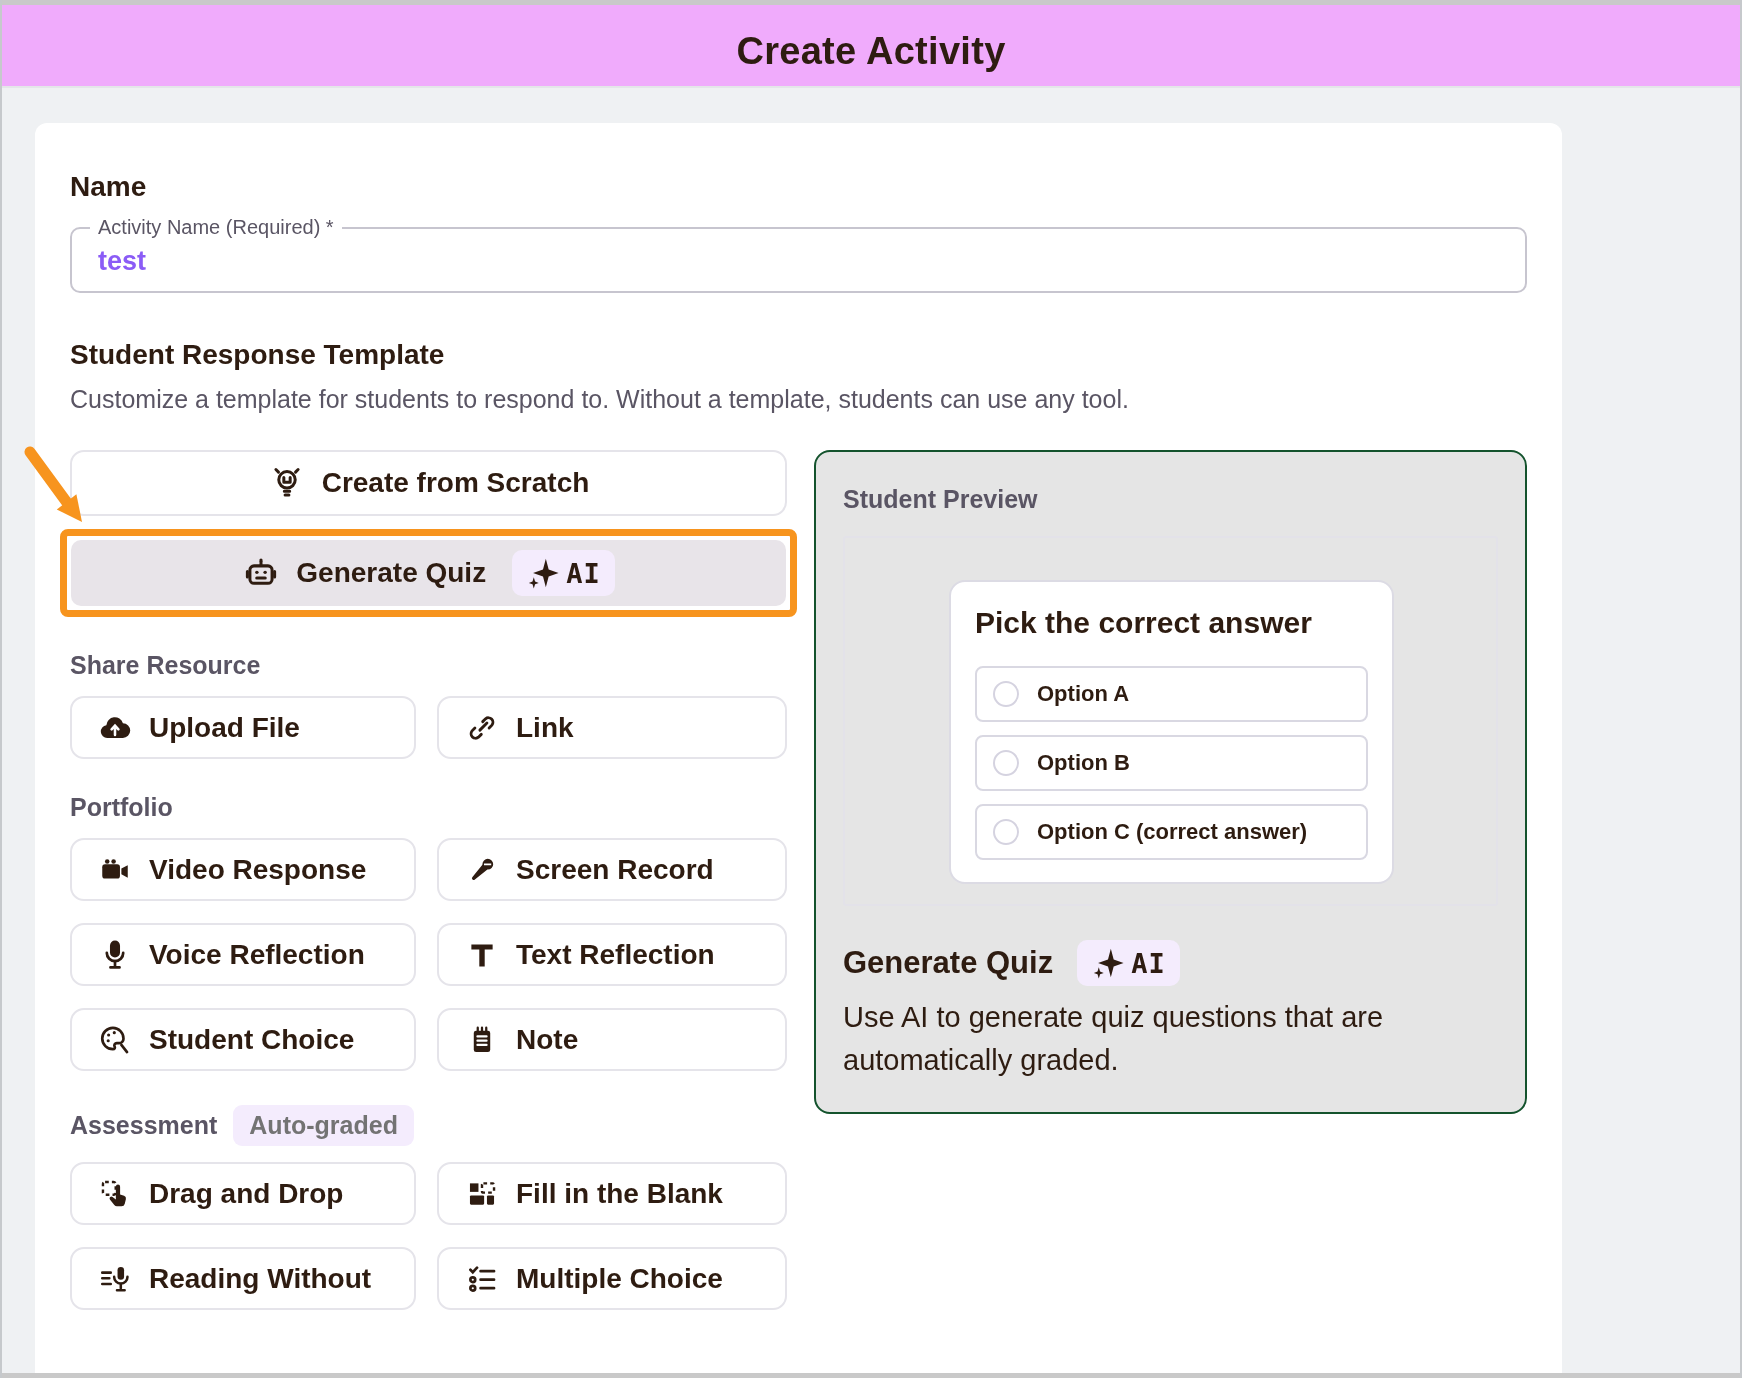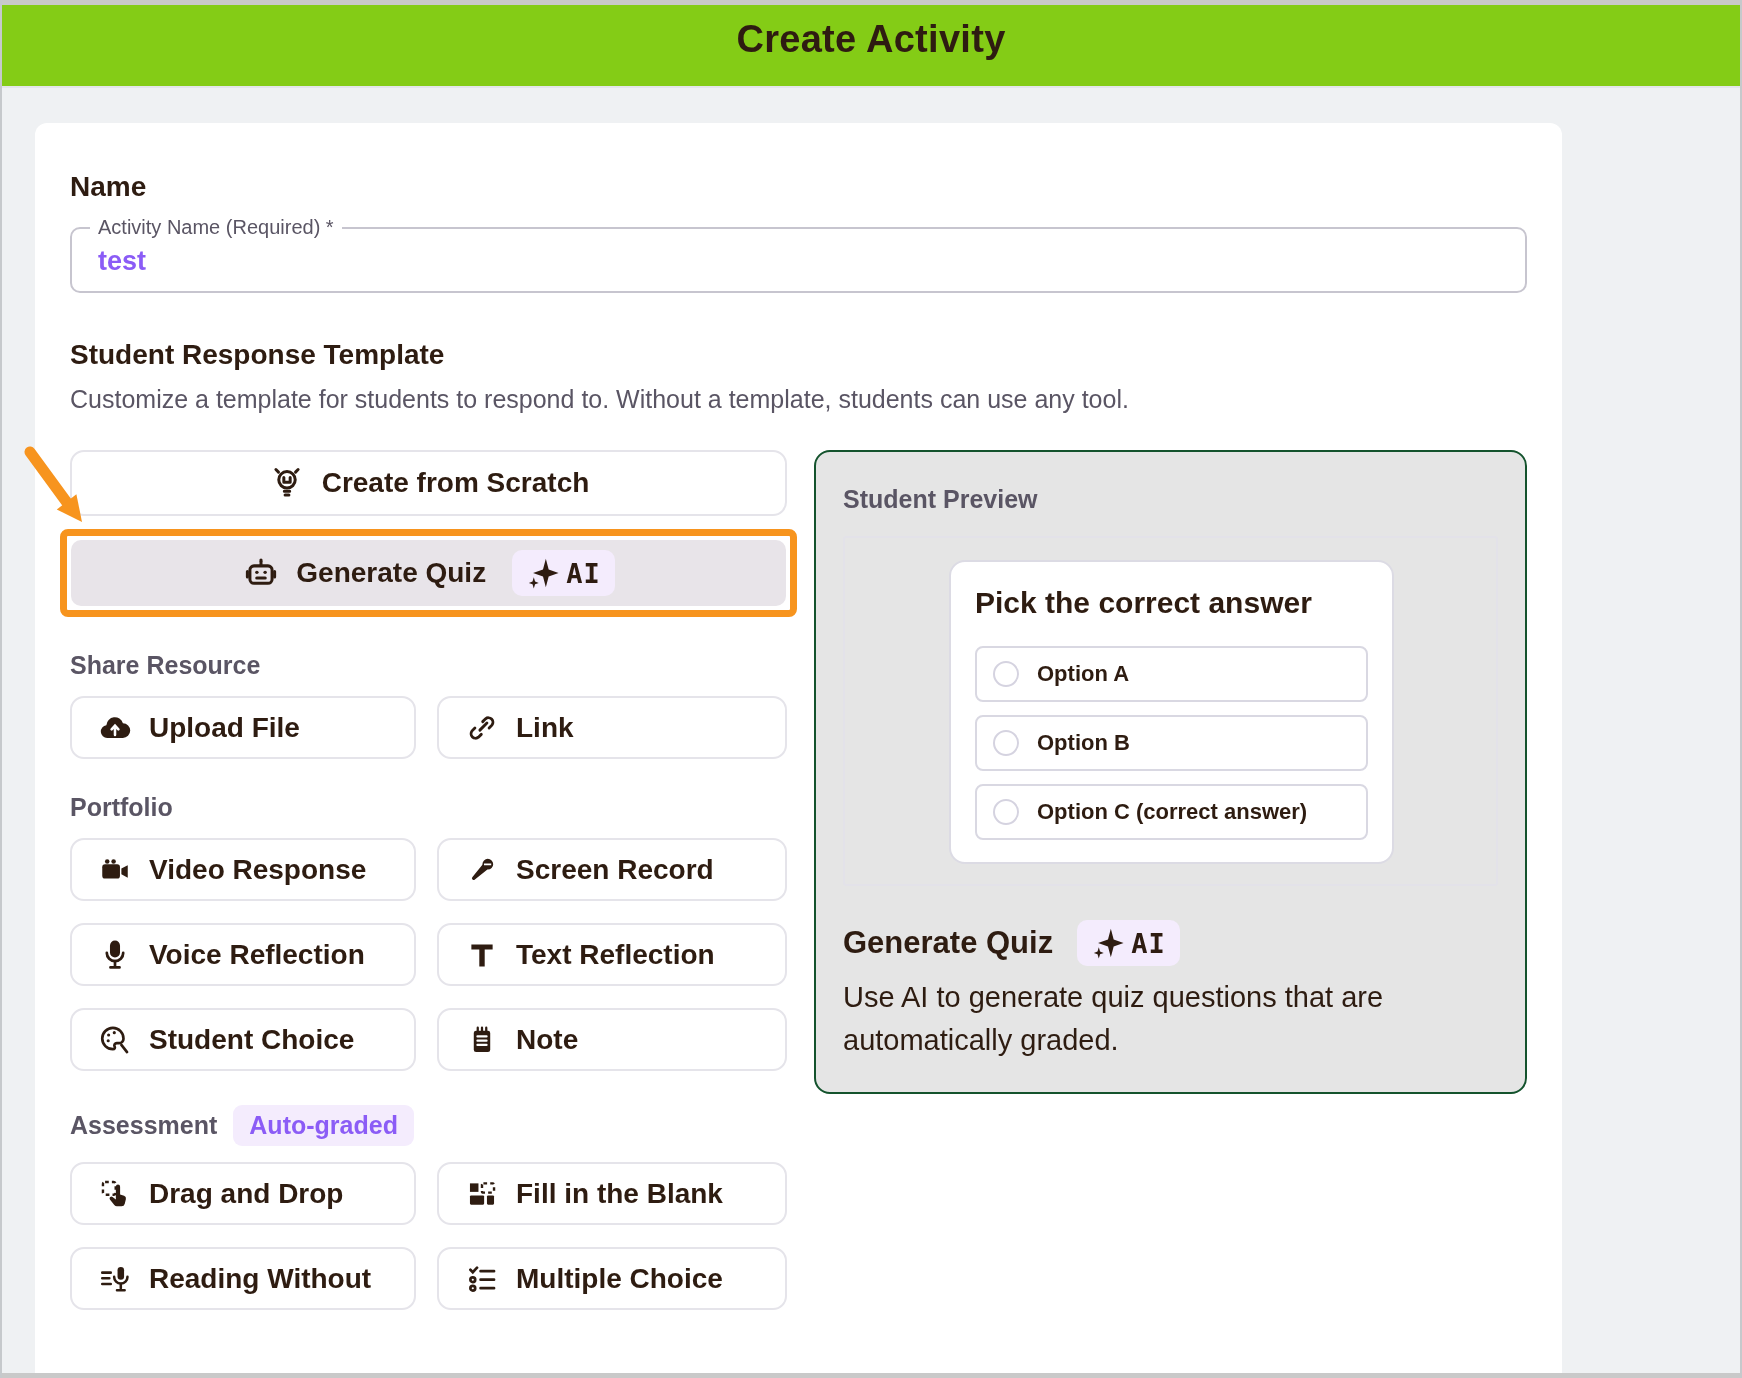--- a/index.html
+++ b/index.html
@@ -1,22 +1,22 @@
 <!DOCTYPE html>
 <html><head>
 <meta charset="utf-8">
 <style>
   html,body{margin:0;padding:0;}
   body{font-family:"Liberation Sans", sans-serif;}
   .screen{position:relative;width:1742px;height:1378px;background:#eff1f3;overflow:hidden;
           border-left:2px solid #c6c9cc;border-right:2px solid #c6c9cc;box-sizing:border-box;}
   .edge-top{position:absolute;top:0;left:0;right:0;height:5px;background:#c9c9c9;z-index:50;}
   .edge-bottom{position:absolute;bottom:0;left:0;right:0;height:5px;background:#c9c9c9;z-index:50;}
-  .header{position:absolute;top:5px;left:0;right:0;height:81px;background:#84cc16;
-          border-bottom:2px solid #e4e6e9;display:flex;align-items:flex-end;justify-content:center;}
+  .header{position:absolute;top:5px;left:0;right:0;height:81px;background:#f0abfc;
+          border-bottom:2px solid #e4e6e9;display:flex;align-items:flex-start;justify-content:center;}
   .title{font-size:38px;font-weight:bold;color:#2e1c11;letter-spacing:.3px;}
   .page{position:absolute;top:88px;left:0;right:0;bottom:5px;padding:35px 178px 0 33px;box-sizing:border-box;}
   .card{background:#fff;border-radius:12px 12px 0 0;height:1250px;box-sizing:border-box;
         padding:48px 35px 0 35px;overflow:hidden;}
 
   .h-dark{font-size:28px;font-weight:bold;color:#2e1c11;margin:0;}
   .h-gray{font-size:25px;font-weight:bold;color:#5a5564;margin:0;}
   .desc{font-size:25px;color:#5a5564;margin:14px 0 0 0;}
 
   .text-field{position:relative;margin-top:24px;height:66px;border:2px solid #c7c5cf;border-radius:10px;box-sizing:border-box;}
@@ -33,30 +33,30 @@
        display:flex;align-items:center;color:#2e1c11;font-size:28px;font-weight:bold;cursor:pointer;}
   .btn-big{height:66px;width:100%;justify-content:center;gap:16px;}
   .highlight-box{margin:13px 0 0 -10px;width:737px;border:7px solid #f7941e;border-radius:8px;box-sizing:border-box;}
   .btn-selected{margin:4px;height:66px;border:none;border-radius:10px;background:#e8e4e9;
        display:flex;align-items:center;justify-content:center;gap:16px;font-size:28px;font-weight:bold;color:#2e1c11;cursor:pointer;}
   .ai-pill{display:inline-flex;align-items:center;gap:6px;background:#f4ecfd;border-radius:10px;
        padding:6px 14px;font-size:27px;font-weight:bold;color:#2e1c11;margin-left:10px;}
   .ai-pill .ai-txt{font-family:"DejaVu Sans Mono", monospace;font-weight:bold;letter-spacing:1px;}
 
   .section-label{margin-top:34px;display:flex;align-items:center;gap:16px;}
-  .badge{background:#f4ecfd;border-radius:9px;padding:6px 16px;font-size:25px;font-weight:bold;color:#8b5cf6;}
+  .badge{background:#f4ecfd;border-radius:9px;padding:6px 16px;font-size:25px;font-weight:bold;color:#737373;}
   .btn-grid{display:grid;grid-template-columns:346px 350px;gap:22px 21px;margin-top:16px;}
   .btn-small{height:63px;padding-left:26px;gap:17px;text-align:right;}
 
   .preview-panel{flex:1;border:2px solid #14532d;border-radius:16px;box-sizing:border-box;
        padding:33px 27px 30px 27px;background:#e5e5e5;}
   .preview-inner{margin-top:22px;border:2px solid #e3e2e9;border-radius:3px;box-sizing:border-box;
        padding:22px 0 20px 104px;}
   .quiz-card{border:2px solid #dcdbe4;border-radius:16px;box-sizing:border-box;width:445px;
-       padding:24px 24px 22px 24px;background:#fff;}
+       padding:24px 24px 22px 24px;background:#fff;margin-top:20px;}
   .quiz-title{font-size:30px;font-weight:bold;color:#2e1c11;margin:0;}
   .options{display:grid;gap:13px;margin-top:26px;}
   .option{height:56px;border:2px solid #d9d8e2;border-radius:8px;box-sizing:border-box;
        display:flex;align-items:center;gap:18px;padding-left:16px;background:#fff;cursor:pointer;}
   .radio{width:26px;height:26px;border:2px solid #d5d3e0;border-radius:50%;box-sizing:border-box;flex:none;}
   .option-label{font-size:22px;font-weight:bold;color:#2e1c11;}
   .gq-row{margin-top:34px;display:flex;align-items:center;gap:14px;}
   .gq-heading{font-size:31px;font-weight:bold;color:#2e1c11;margin:0;}
   .gq-desc{margin:10px 0 0 0;font-size:29px;color:#2e1c11;line-height:1.48;max-width:580px;}
 

